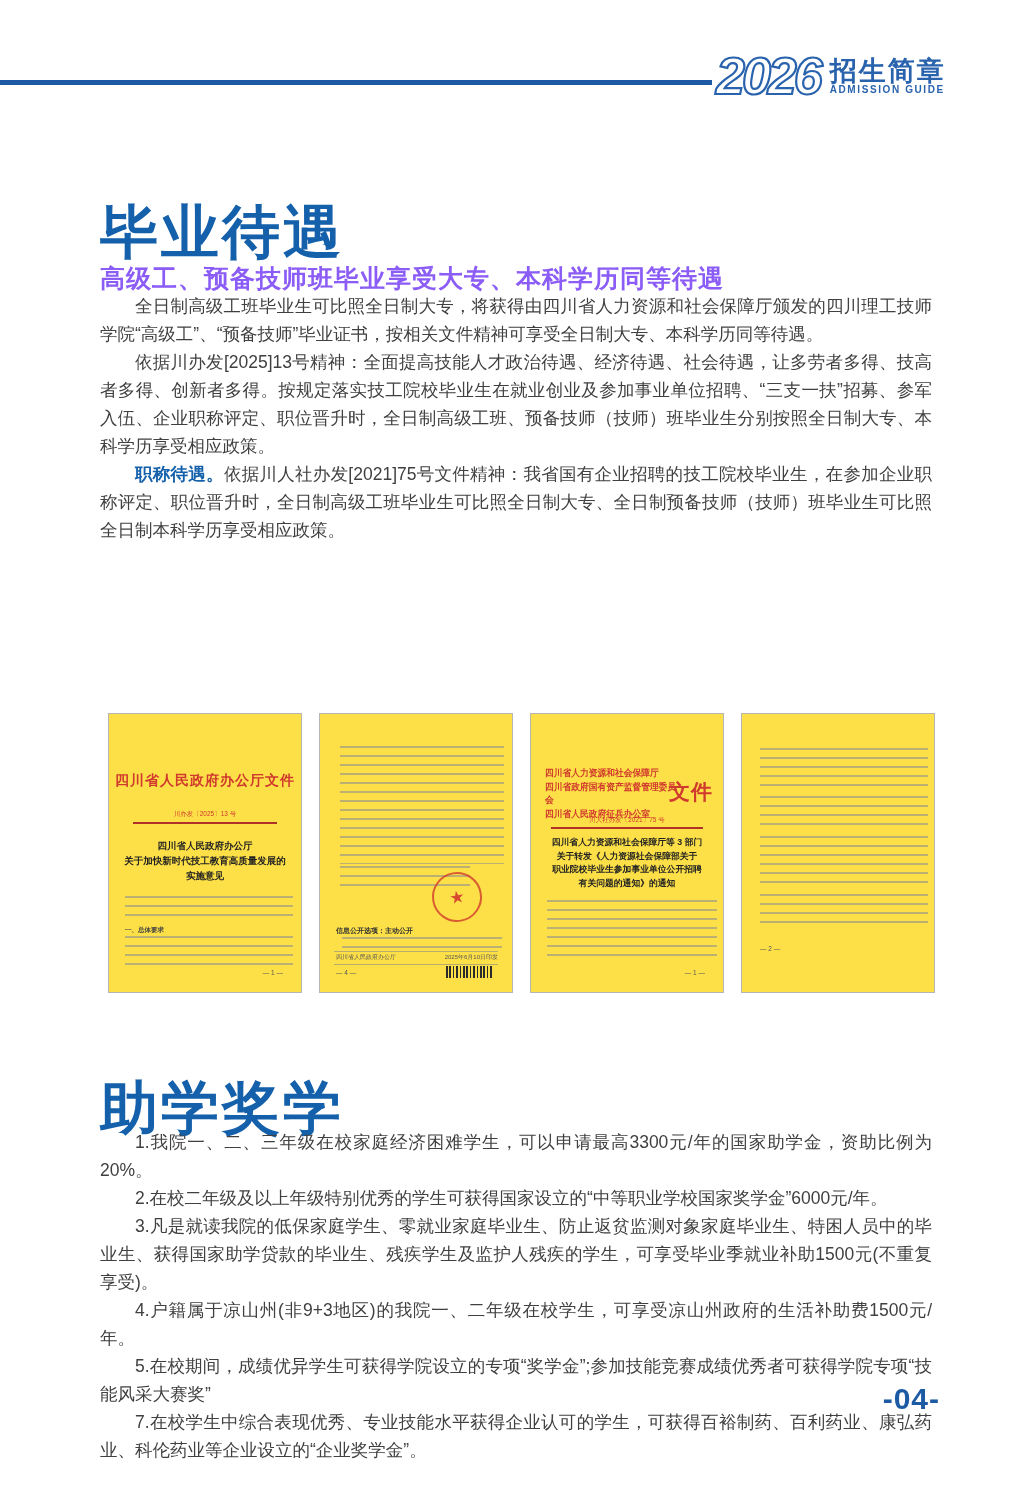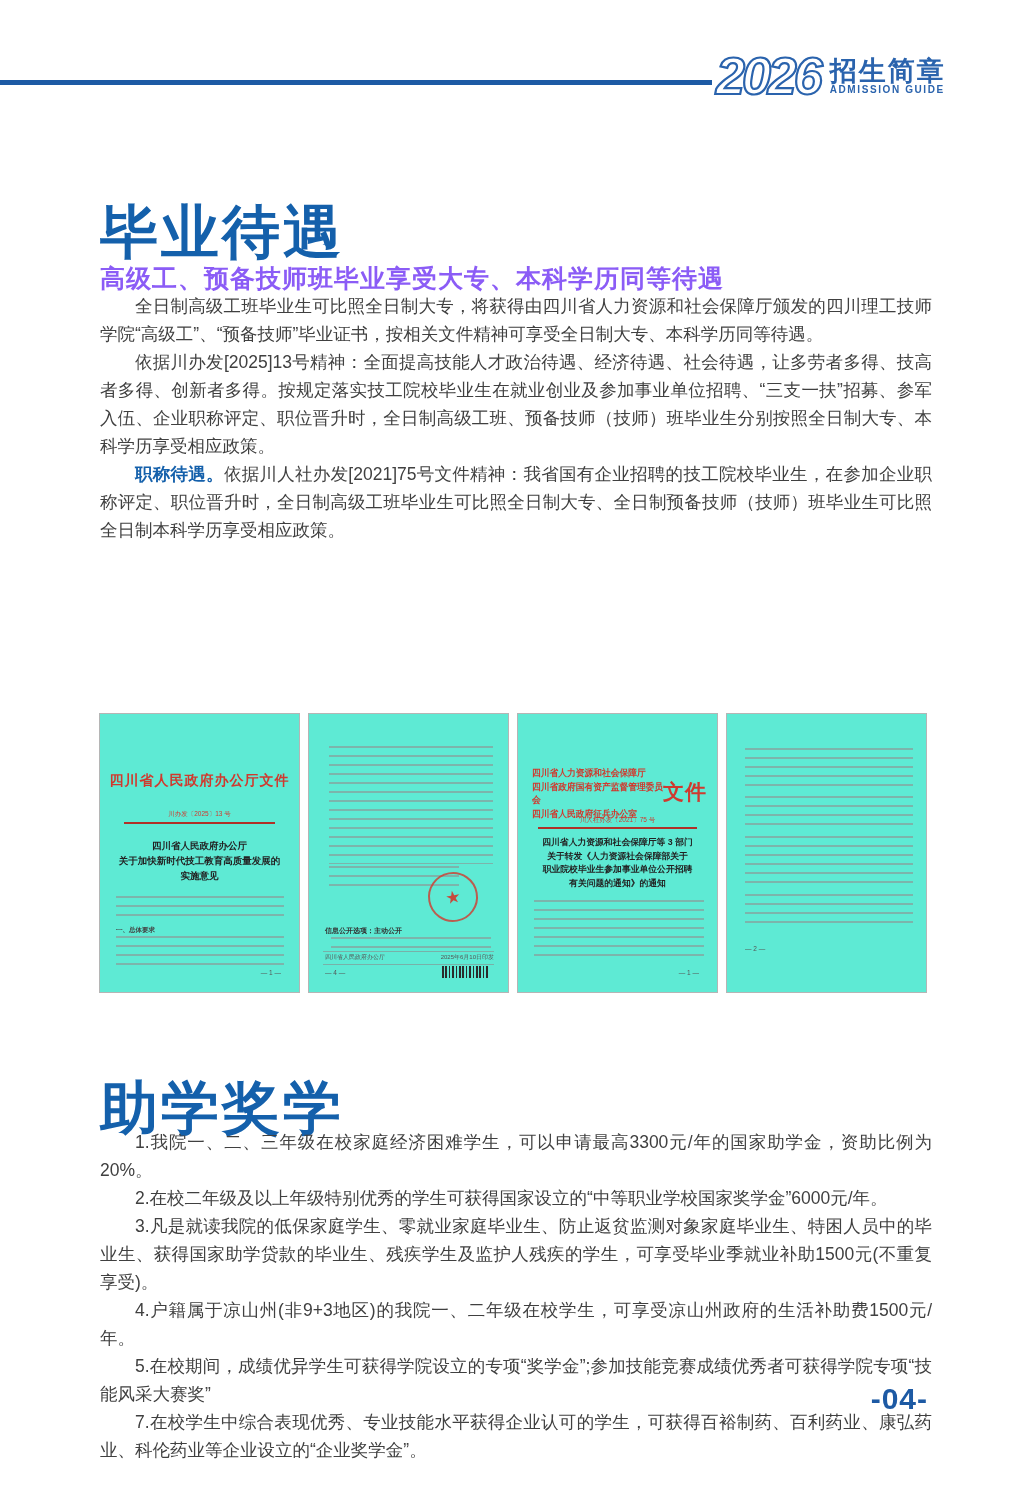--- a/index.html
+++ b/index.html
@@ -22,21 +22,21 @@
   .sec-title{position:absolute;left:100px;font-size:58px;font-weight:800;color:#1460ab;letter-spacing:3px;line-height:1;}
   .sec1-title{top:164px;}
   .sec2-title{top:1040px;}
   .sec1-sub{position:absolute;left:100px;top:241px;font-size:25px;font-weight:700;color:#8b5cf6;letter-spacing:1px;}
   
   .bodytext{position:absolute;left:100px;top:292px;width:832px;color:#404040;font-size:17.5px;line-height:28px;text-align:justify;}
   .bodytext p{margin:0;text-indent:2em;}
   .lead{color:#1460ab;font-weight:700;}
   
   .docs{position:absolute;left:99px;top:713px;width:836px;height:280px;display:flex;gap:8px;}
-  .doc{position:relative;width:201px;height:280px;background:#5eead4;border:1px solid #b5b5b5;box-sizing:border-box;overflow:hidden;}
+  .doc{position:relative;width:201px;height:280px;background:#fde047;border:1px solid #b5b5b5;box-sizing:border-box;overflow:hidden;margin-left:9px;}
   .doc-redhead{position:absolute;left:0;right:0;top:58px;text-align:center;font-size:14px;font-weight:800;color:#d0392e;letter-spacing:1px;}
   .doc-num{position:absolute;left:0;right:0;top:96px;text-align:center;font-size:6.5px;color:#d0392e;}
   .doc-rule{position:absolute;left:24px;right:24px;top:108px;height:2px;background:#b03128;}
   .doc-title{position:absolute;left:0;right:0;top:124px;text-align:center;font-size:9.5px;font-weight:700;color:#222;line-height:15px;}
   .doc-pn{position:absolute;font-size:6.5px;color:#555;}
   .mock{background-image:repeating-linear-gradient(to bottom,#909090 0px,#909090 2.4px,transparent 2.4px,transparent 9px);opacity:.6;}
   .seal{position:absolute;right:30px;top:158px;width:46px;height:46px;border:2.2px solid rgba(210,58,45,.8);border-radius:50%;display:flex;align-items:center;justify-content:center;transform:rotate(-10deg);}
   .seal span{color:rgba(210,58,45,.9);font-size:17px;}
   .notice{position:absolute;left:16px;top:212px;font-size:7px;font-weight:700;color:#333;}
   .hairline{position:absolute;left:14px;right:14px;height:1px;background:#8a8a8a;opacity:.6;}
@@ -44,21 +44,21 @@
   .barcode{position:absolute;right:18px;bottom:14px;width:48px;height:12px;background:repeating-linear-gradient(90deg,#2b2b2b 0 1.6px,transparent 1.6px 3.4px);}
   .doc3-head{position:absolute;left:14px;top:52px;width:150px;font-size:9.5px;font-weight:800;color:#d0392e;line-height:13.5px;transform:scaleX(.92);transform-origin:left;}
   .doc3-wj{position:absolute;right:10px;top:64px;font-size:21px;font-weight:800;color:#d0392e;letter-spacing:1px;}
   .doc3-num{position:absolute;left:0;right:0;top:102px;text-align:center;font-size:6.5px;color:#d0392e;}
   .doc3-rule{position:absolute;left:20px;right:20px;top:113px;height:1.6px;background:#b03128;}
   .doc3-title{position:absolute;left:0;right:0;top:122px;text-align:center;font-size:8.8px;font-weight:700;color:#222;line-height:13.5px;}
   
   .list{position:absolute;left:100px;top:1128px;width:832px;color:#404040;font-size:17.5px;line-height:28px;text-align:justify;}
   .list p{margin:0;text-indent:2em;}
   
-  .page-num{position:absolute;right:96px;top:1382px;font-size:30px;font-weight:800;color:#1d5aa4;letter-spacing:1px;}
+  .page-num{position:absolute;right:84px;top:1382px;font-size:30px;font-weight:800;color:#1d5aa4;letter-spacing:1px;}
 </style>
 </head>
 <body>
 
 <div class="top-rule"></div>
 <div class="logo">
   <span class="logo-year">2026</span>
   <span class="logo-text">
     <span class="logo-cn">招生简章</span>
     <span class="logo-en">ADMISSION GUIDE</span>

